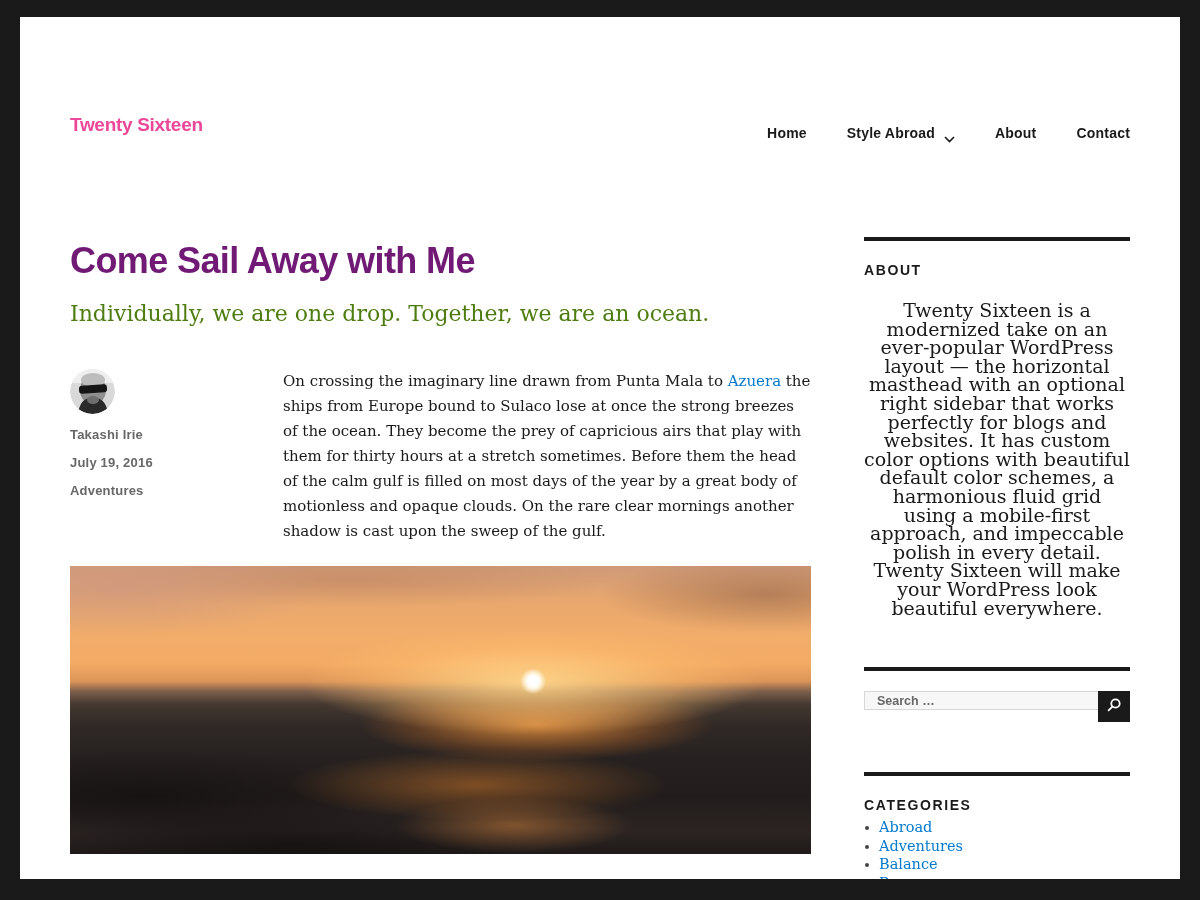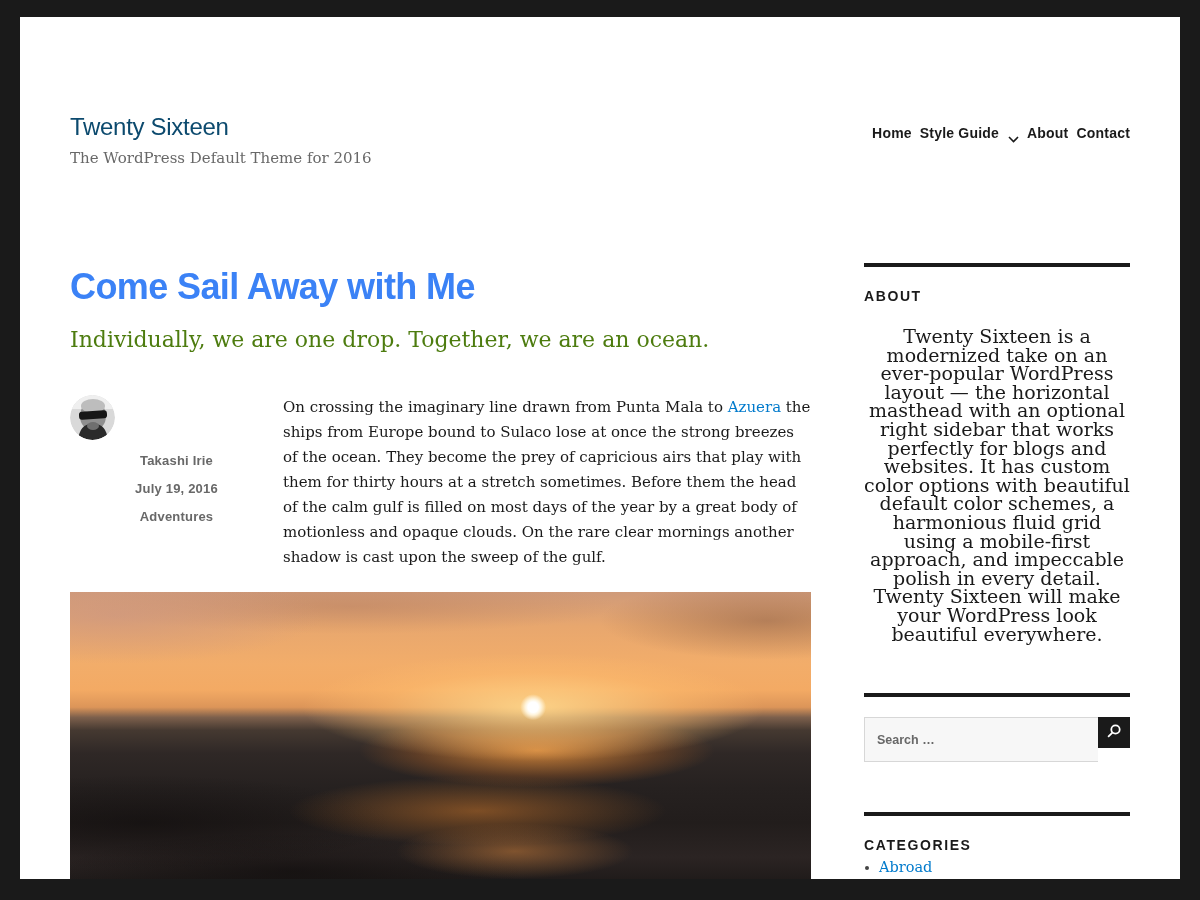--- a/index.html
+++ b/index.html
@@ -13,53 +13,53 @@
     background: #ffffff;
     overflow: hidden;
   }
 
   
   .masthead {
     display: flex; justify-content: space-between; align-items: flex-start;
     padding: 98px 50px 0 50px;
   }
   .site-title {
-    font-size: 24px; font-weight: 400; color: #0c4a6e;
+    font-size: 19px; font-weight: 700; color: #ec4899;
     letter-spacing: -0.3px; line-height: 1;
   }
   .site-tagline {
     font-family: "DejaVu Serif", serif;
     font-size: 15px; color: #686868; margin-top: 10px;
   }
-  .main-nav { display: flex; align-items: center; gap: 8px; padding-top: 10px; }
+  .main-nav { display: flex; align-items: center; gap: 40px; padding-top: 10px; }
   .nav-item {
     font-size: 14px; font-weight: 700; color: #1a1a1a;
     text-decoration: none; letter-spacing: 0.2px;
     display: inline-flex; align-items: center; gap: 9px;
     cursor: pointer;
   }
   .chev { display: inline-block; width: 11px; height: 7px; }
 
   
   .main {
     display: flex; justify-content: space-between;
     padding: 0 50px; margin-top: 100px;
   }
   .content-col { width: 741px; }
 
   .post-title {
-    font-size: 36px; font-weight: 700; color: #3b82f6;
+    font-size: 36px; font-weight: 700; color: #701a75;
     letter-spacing: -0.6px; line-height: 1.1;
   }
   .post-intro {
     font-family: "DejaVu Serif", serif;
     font-size: 22px; color: #4d7c0f; margin-top: 19px; line-height: 1.3;
   }
   .post-body { display: flex; margin-top: 41px; }
-  .post-meta { width: 213px; flex-shrink: 0; text-align: center; }
+  .post-meta { width: 213px; flex-shrink: 0; }
   .avatar {
     width: 45px; height: 45px; border-radius: 50%; overflow: hidden;
     display: block;
   }
   .meta-item {
     font-size: 13px; font-weight: 700; color: #686868;
     margin-top: 13px; letter-spacing: 0.2px;
   }
   .meta-item a { color: #686868; text-decoration: none; cursor: pointer; }
   .post-text {
@@ -99,21 +99,21 @@
     font-size: 14px; font-weight: 700; color: #1a1a1a;
     letter-spacing: 1.6px; margin-top: 21px;
   }
   .about-text {
     font-family: "DejaVu Serif", serif;
     font-size: 19px; line-height: 18.6px; color: #1a1a1a; margin-top: 23px; text-align: center;
   }
 
   .search-form { display: flex; margin-top: 20px; }
   .search-input {
-    width: 234px; height: 45px;
+    width: 234px; height: 19px;
     background: #f7f7f7; border: 1px solid #d7d7d7; border-right: none;
     padding: 0 12px;
     font-family: "Liberation Sans", sans-serif;
     font-size: 12.5px; font-weight: 700; color: #1a1a1a;
   }
   .search-input::placeholder { color: #686868; opacity: 1; }
   .search-button {
     width: 32px; height: 31px; border: none; background: #1a1a1a;
     display: flex; align-items: center; justify-content: center; cursor: pointer;
   }
@@ -130,28 +130,27 @@
   .cat-list a { color: #007acc; text-decoration: none; cursor: pointer; }
 </style>
 </head>
 <body>
 
 <div class="page">
 
   <header class="masthead">
     <div>
       <div class="site-title">Twenty Sixteen</div>
-      <div class="site-tagline">The WordPress Default Theme for 2016</div>
     </div>
     <nav class="main-nav">
       <a class="nav-item">
         <span>Home</span>
       </a>
       <a class="nav-item">
-        <span>Style Guide</span>
+        <span>Style Abroad</span>
         <span class="chev">
           <svg width="11" height="7" viewBox="0 0 11 7">
               <polyline points="1,1 5.5,5.5 10,1" fill="none" stroke="#1a1a1a" stroke-width="1.6"></polyline>
             </svg>
         </span>
       </a>
       <a class="nav-item">
         <span>About</span>
       </a>
       <a class="nav-item">

